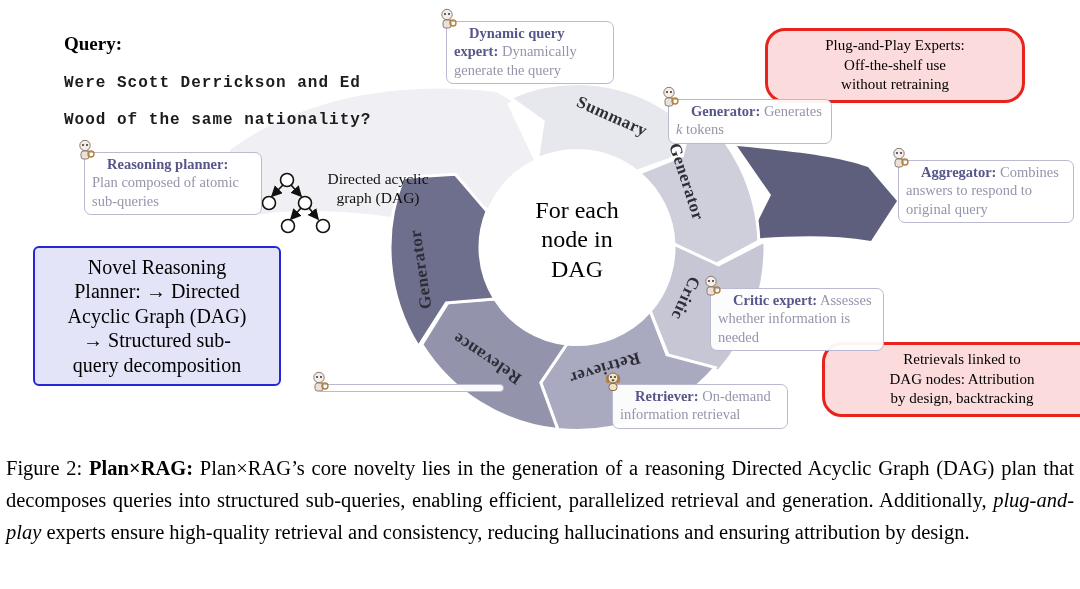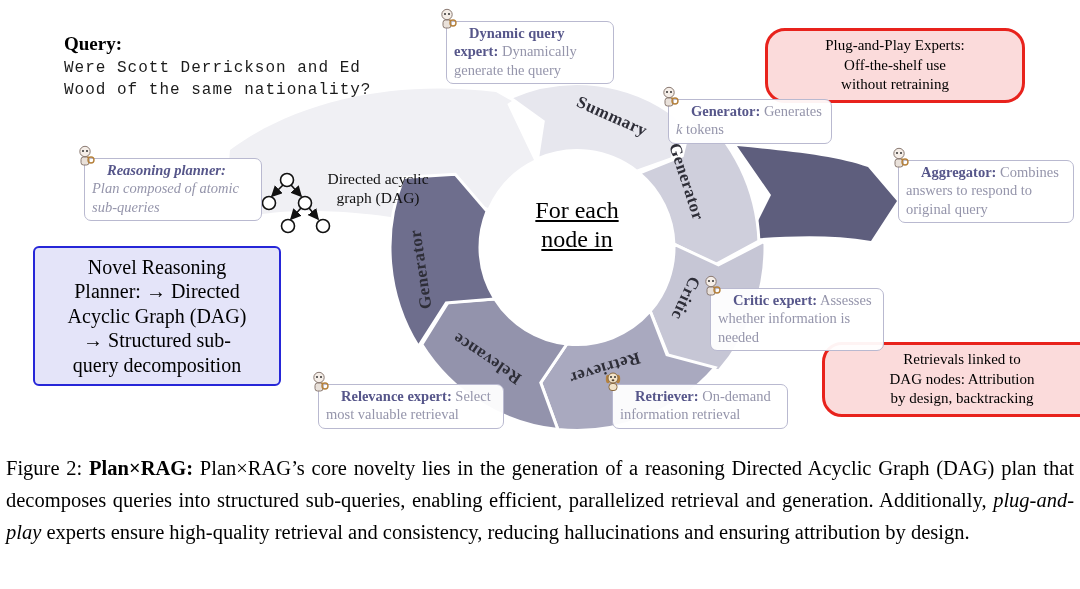--- a/index.html
+++ b/index.html
@@ -3,23 +3,23 @@
 <meta charset="utf-8">
 <style>
   html,body{margin:0;padding:0;background:#fff;}
   body{width:1080px;height:589px;position:relative;overflow:hidden;
        font-family:"Liberation Serif","DejaVu Serif",serif;color:#000;}
   #fig{position:absolute;left:0;top:0;width:1080px;height:450px;}
   #ring-svg{position:absolute;left:0;top:0;}
   .query{position:absolute;left:64px;top:33px;}
   .qlabel{font-weight:bold;font-size:19px;}
   .qmono{font-family:"Liberation Mono","DejaVu Sans Mono",monospace;font-size:16px;
-         letter-spacing:1px;color:#1c1c1c;margin-top:4px;white-space:pre;}
+         letter-spacing:1px;color:#1c1c1c;margin-top:19px;white-space:pre;font-weight:bold;}
   .center-label{position:absolute;left:497px;top:196px;width:160px;text-align:center;
-                font-size:24px;line-height:1.22;text-decoration:underline;}
+                font-size:24px;line-height:1.22;}
   .dag-legend{position:absolute;left:318px;top:169px;width:120px;text-align:center;
               font-size:15.5px;line-height:1.25;color:#111;}
   .expert{position:absolute;background:rgba(255,255,255,.95);
           border:1.5px solid var(--expert-border);border-radius:7px;
           padding:2px 7px 4px;font-size:14.5px;line-height:1.26;}
   .expert p{margin:0;text-indent:15px;}
   .expert .t{font-weight:bold;color:var(--expert-title);}
   .expert .b{color:var(--expert-body);}
   .expert .icon{position:absolute;left:-9px;top:-14px;}
   .redbox{position:absolute;background:var(--red-box-bg);
@@ -85,20 +85,21 @@
   </div>
 
   <div class="dag-legend">
     <div>Directed acyclic</div>
     <div>graph (DAG)</div>
   </div>
 
   <div class="center-label">
     <div>For each</div>
     <div>node in</div>
+    <div>DAG</div>
   </div>
 
   <div class="redbox" style="left:765px;top:28px;width:238px;">
     <div>Plug-and-Play Experts:</div>
     <div>Off-the-shelf use</div>
     <div>without retraining</div>
   </div>
 
   <div class="redbox" style="left:795px;top:342px;width:258px;margin-left:27px;">
     <div>Retrievals linked to</div>
@@ -172,23 +173,22 @@
     </div>
     <div class="expert" style="left: 318px; top: 384px; width: 170px;">
       <span class="icon"><svg width="19" height="22" viewBox="0 0 19 22">
  <circle cx="9" cy="6.5" r="5.2" fill="#f5eee8" stroke="#8a7a72"></circle>
  <circle cx="7" cy="6" r="1" fill="#333"></circle>
           <circle cx="11" cy="6" r="1" fill="#333"></circle>
  <rect x="5" y="12" width="8" height="8" rx="2.5" fill="#e9e1da" stroke="#8a7a72"></rect>
  <circle cx="15" cy="15" r="3" fill="none" stroke="#b5803a" stroke-width="1.4"></circle>
  <line x1="13" y1="13" x2="11.5" y2="11.5" stroke="#b5803a" stroke-width="1.4"></line>
         </svg></span>
-      <p><span class="t">Relevance expert:</span> <span class="b">Select most valuable retrieval</span></p>
     </div>
-    <div class="expert" style="left: 84px; top: 158px; width: 162px; font-style: italic;">
+    <div class="expert" style="left: 84px; top: 152px; width: 162px;">
       <span class="icon"><svg width="19" height="22" viewBox="0 0 19 22">
  <circle cx="9" cy="6.5" r="5.2" fill="#f5eee8" stroke="#8a7a72"></circle>
  <circle cx="7" cy="6" r="1" fill="#333"></circle>
           <circle cx="11" cy="6" r="1" fill="#333"></circle>
  <rect x="5" y="12" width="8" height="8" rx="2.5" fill="#e9e1da" stroke="#8a7a72"></rect>
  <circle cx="15" cy="15" r="3" fill="none" stroke="#b5803a" stroke-width="1.4"></circle>
  <line x1="13" y1="13" x2="11.5" y2="11.5" stroke="#b5803a" stroke-width="1.4"></line>
         </svg></span>
       <p><span class="t">Reasoning planner:</span> <span class="b">Plan composed of atomic sub-queries</span></p>
     </div>

